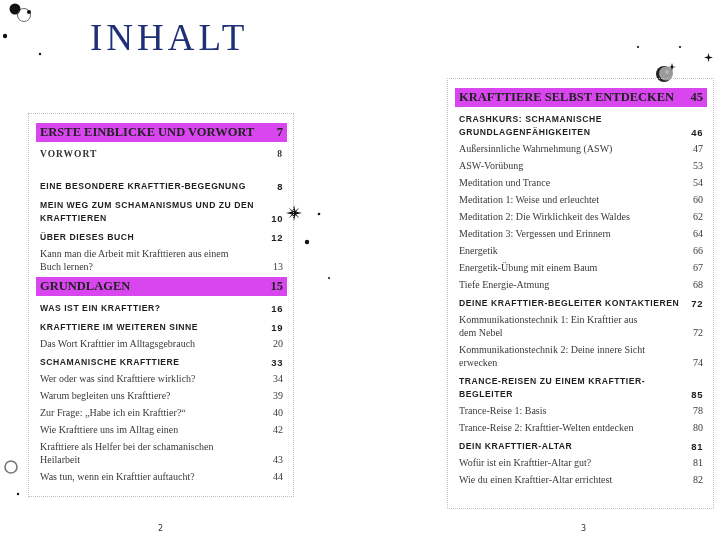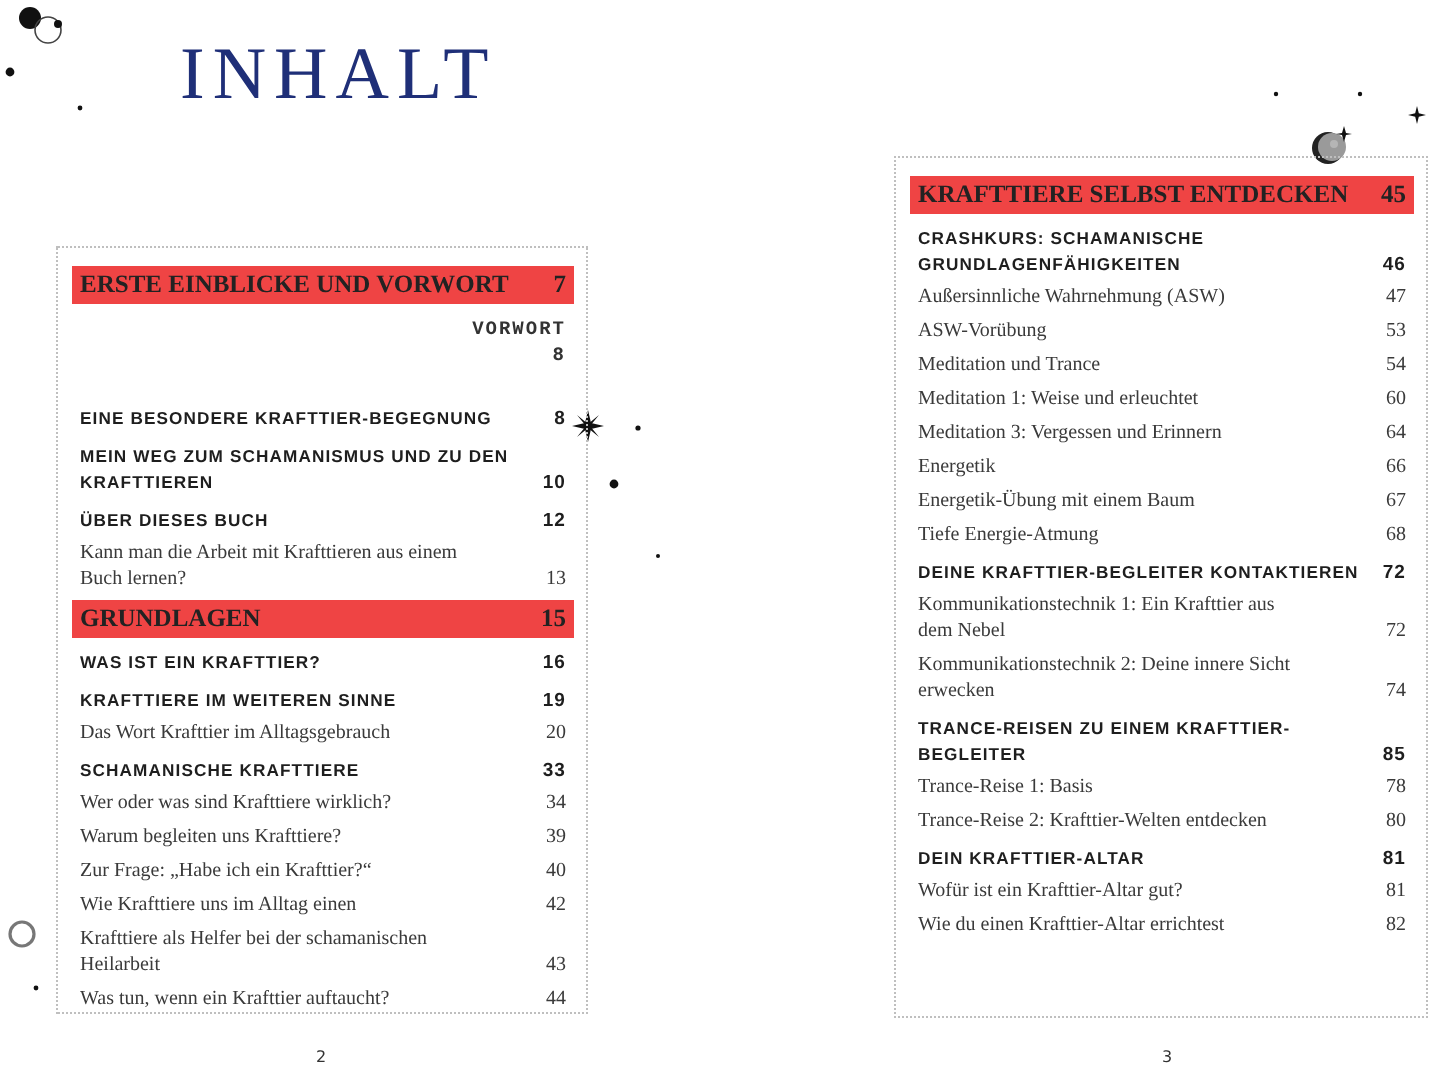--- a/index.html
+++ b/index.html
@@ -11,43 +11,43 @@
     .page-title {
       position: absolute; left: 90px; top: 16px;
       font-family: "Liberation Serif", serif; font-weight: normal;
       font-size: 37px; letter-spacing: 4px; color: #1f2f78;
       margin: 0; line-height: 44px;
     }
     .toc-box {
       position: absolute; border: 1px dotted #bfbfbf;
       box-sizing: border-box; padding: 9px 6px 0 7px;
     }
-    #toc-left { left: 28px; top: 123px; width: 266px; height: 384px; }
+    #toc-left { left: 28px; top: 113px; width: 266px; height: 384px; }
     #toc-right { left: 447px; top: 78px; width: 267px; height: 431px; }
     .entry {
       display: flex; justify-content: space-between; align-items: flex-end;
       padding: 0 4px 0 4px;
     }
     .entry .txt { flex: 1; }
     .entry .num { text-align: right; min-width: 22px; }
     .chapter {
-      background: #ef4444; height: 19px; align-items: center;
+      background: #d946ef; height: 19px; align-items: center;
       font-family: "Liberation Serif", serif; font-weight: bold;
       font-size: 12.5px; color: #222; margin-bottom: 6px;
     }
     .section {
       font-family: "Liberation Sans", sans-serif; font-weight: bold;
       font-size: 8.6px; letter-spacing: 0.55px; color: #1e1e1e;
       line-height: 13px; margin: 6px 0 3px 0; justify-content: flex-end;
     }
     .section .num { font-size: 9.5px; }
     .caps-serif {
-      font-family: Liberation Mono, monospace; font-weight: bold;
+      font-family: Liberation Serif, serif; font-weight: bold;
       font-size: 9.5px; letter-spacing: 1px; color: #333;
-      line-height: 13px; margin: 4px 0 19px 0; flex-direction: column;
+      line-height: 13px; margin: 4px 0 19px 0;
     }
     .sub {
       font-family: "Liberation Serif", serif; font-size: 10px;
       color: #3a3a3a; line-height: 13px; margin: 2px 0 4px 0; gap: 27px;
     }
     .page-num {
       position: absolute; top: 524px;
       font-family: "DejaVu Sans", sans-serif; font-size: 8px; color: #333;
     }
     .deco { position: absolute; display: block; }
@@ -195,20 +195,24 @@
     </div>
     <div class="entry sub">
       <span class="txt">Meditation und Trance</span>
       <span class="num">54</span>
     </div>
     <div class="entry sub">
       <span class="txt">Meditation 1: Weise und erleuchtet</span>
       <span class="num">60</span>
     </div>
     <div class="entry sub">
+      <span class="txt">Meditation 2: Die Wirklichkeit des Waldes</span>
+      <span class="num">62</span>
+    </div>
+    <div class="entry sub">
       <span class="txt">Meditation 3: Vergessen und Erinnern</span>
       <span class="num">64</span>
     </div>
     <div class="entry sub">
       <span class="txt">Energetik</span>
       <span class="num">66</span>
     </div>
     <div class="entry sub">
       <span class="txt">Energetik-Übung mit einem Baum</span>
       <span class="num">67</span>

